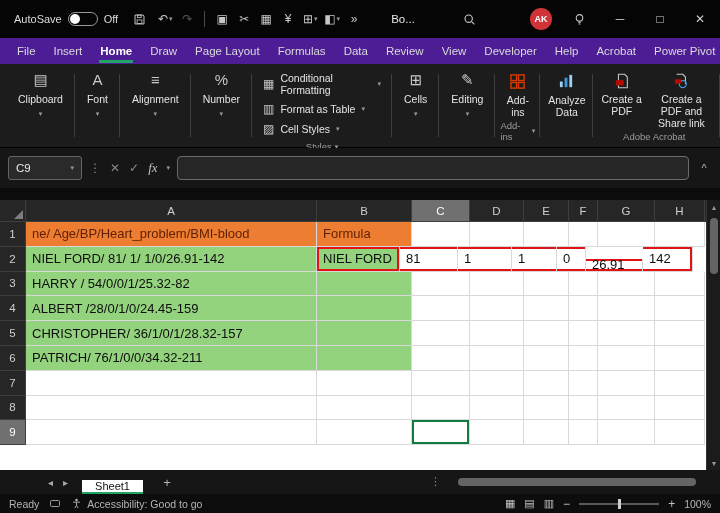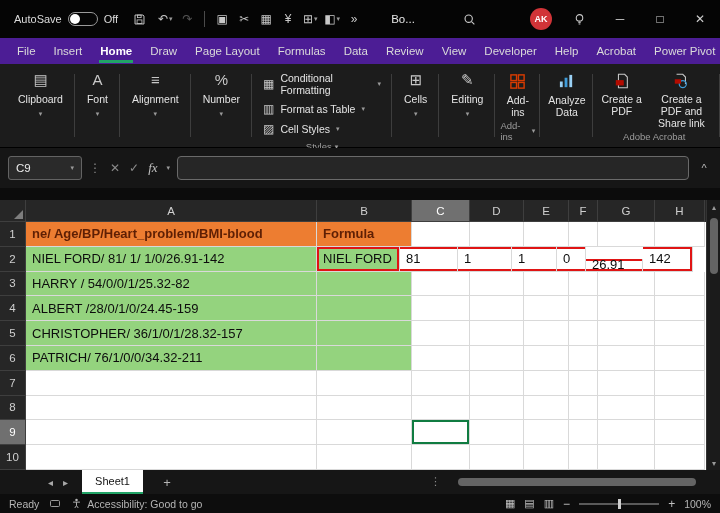--- a/index.html
+++ b/index.html
@@ -75,34 +75,34 @@
   .colh { color:#cfcfcf; font-size:11.5px; display:flex; align-items:center; justify-content:center;
           border-right:1px solid #3e3e3e; border-bottom:1px solid #3e3e3e; }
   .colh.sel, .rowh.sel { background:#707070; color:#fff; }
   .grow { display:flex; height:24.8px; }
   .rowh { width:26px; background:#262626; color:#cfcfcf; font-size:11.5px; display:flex;
           align-items:center; justify-content:center; border-right:1px solid #3e3e3e; border-bottom:1px solid #3e3e3e; }
   .cell { border-right:1px solid #d9d9d9; border-bottom:1px solid #d9d9d9; font-size:13px; color:#0d0d0d;
           display:flex; align-items:center; padding-left:6px; white-space:nowrap; overflow:hidden; background:#fff; }
   .fill-orange { background:var(--orange-fill,#ED7D31); color:var(--orange-text,#5E1F04); font-weight:bold; }
   .fill-green { background:var(--green-fill,#94D37E); }
-  .b { font-weight:bold; }
+  .b { font-weight:normal; }
 
   .vscroll { position:absolute; top:200px; right:0; width:14px; height:270px; background:#1b1b1b;
              border-left:1px solid #333; }
   .varrow { width:14px; height:14px; display:flex; align-items:center; justify-content:center;
             color:#9a9a9a; font-size:8px; }
   .varrow.bottom { position:absolute; bottom:0; }
   .vthumb { position:absolute; top:18px; left:3px; width:8px; height:56px; background:#646464; border-radius:4px; }
 
   
   .sheetbar { position:absolute; top:470px; left:0; right:0; height:24px; background:#161616;
               display:flex; align-items:center; color:#bdbdbd; font-size:11px; }
   .snav { display:flex; gap:10px; margin-left:48px; font-size:10px; color:#a8a8a8; }
-  .stabs { display:flex; margin-left:14px; height:24px; }
+  .stabs { display:flex; margin-left:14px; height:24px;align-items:flex-end; }
   .stab { background:#2a2a2a; color:#bdbdbd; padding:0 13px; display:flex; align-items:center; }
   .stab.active { background:#fff; color:#111; border-bottom:2.5px solid var(--accent-green,#21A366); }
   .addsheet { margin-left:16px; width:16px; height:16px; border-radius:50%; display:flex; align-items:center;
               justify-content:center; color:#b5b5b5; font-size:13px; }
   .split-handle { position:absolute; left:430px; color:#8a8a8a; font-size:11px; top:5px; }
   .hthumb { position:absolute; left:458px; top:8px; width:238px; height:8px; background:#646464; border-radius:4px; }
 
   
   .statusbar { position:absolute; top:494px; left:0; right:0; height:19px; background:#0d0d0d;
                display:flex; align-items:center; font-size:10.5px; color:#b5b5b5; padding:0 9px; gap:11px; }
@@ -454,31 +454,20 @@
           <div class="rowh sel">9</div>
           <div class="cell" style="width: 291px;"></div>
           <div class="cell" style="width: 95px;"></div>
           <div class="cell" style="width: 58px; box-shadow: rgb(16, 124, 65) 0px 0px 0px 2px inset;"></div>
           <div class="cell" style="width: 54px;"></div>
           <div class="cell" style="width: 45px;"></div>
           <div class="cell" style="width: 29px;"></div>
           <div class="cell" style="width: 57px;"></div>
           <div class="cell" style="width: 50px;"></div>
         </div>
-        <div class="grow">
-          <div class="rowh">10</div>
-          <div class="cell" style="width: 291px;"></div>
-          <div class="cell" style="width: 95px;"></div>
-          <div class="cell" style="width: 58px;"></div>
-          <div class="cell" style="width: 54px;"></div>
-          <div class="cell" style="width: 45px;"></div>
-          <div class="cell" style="width: 29px;"></div>
-          <div class="cell" style="width: 57px;"></div>
-          <div class="cell" style="width: 50px;"></div>
-        </div>
       </div>
   </div>
 
   <div class="vscroll">
     <div class="varrow">▴</div>
     <div class="vthumb"></div>
     <div class="varrow bottom">▾</div>
   </div>
 
   <div class="sheetbar">

